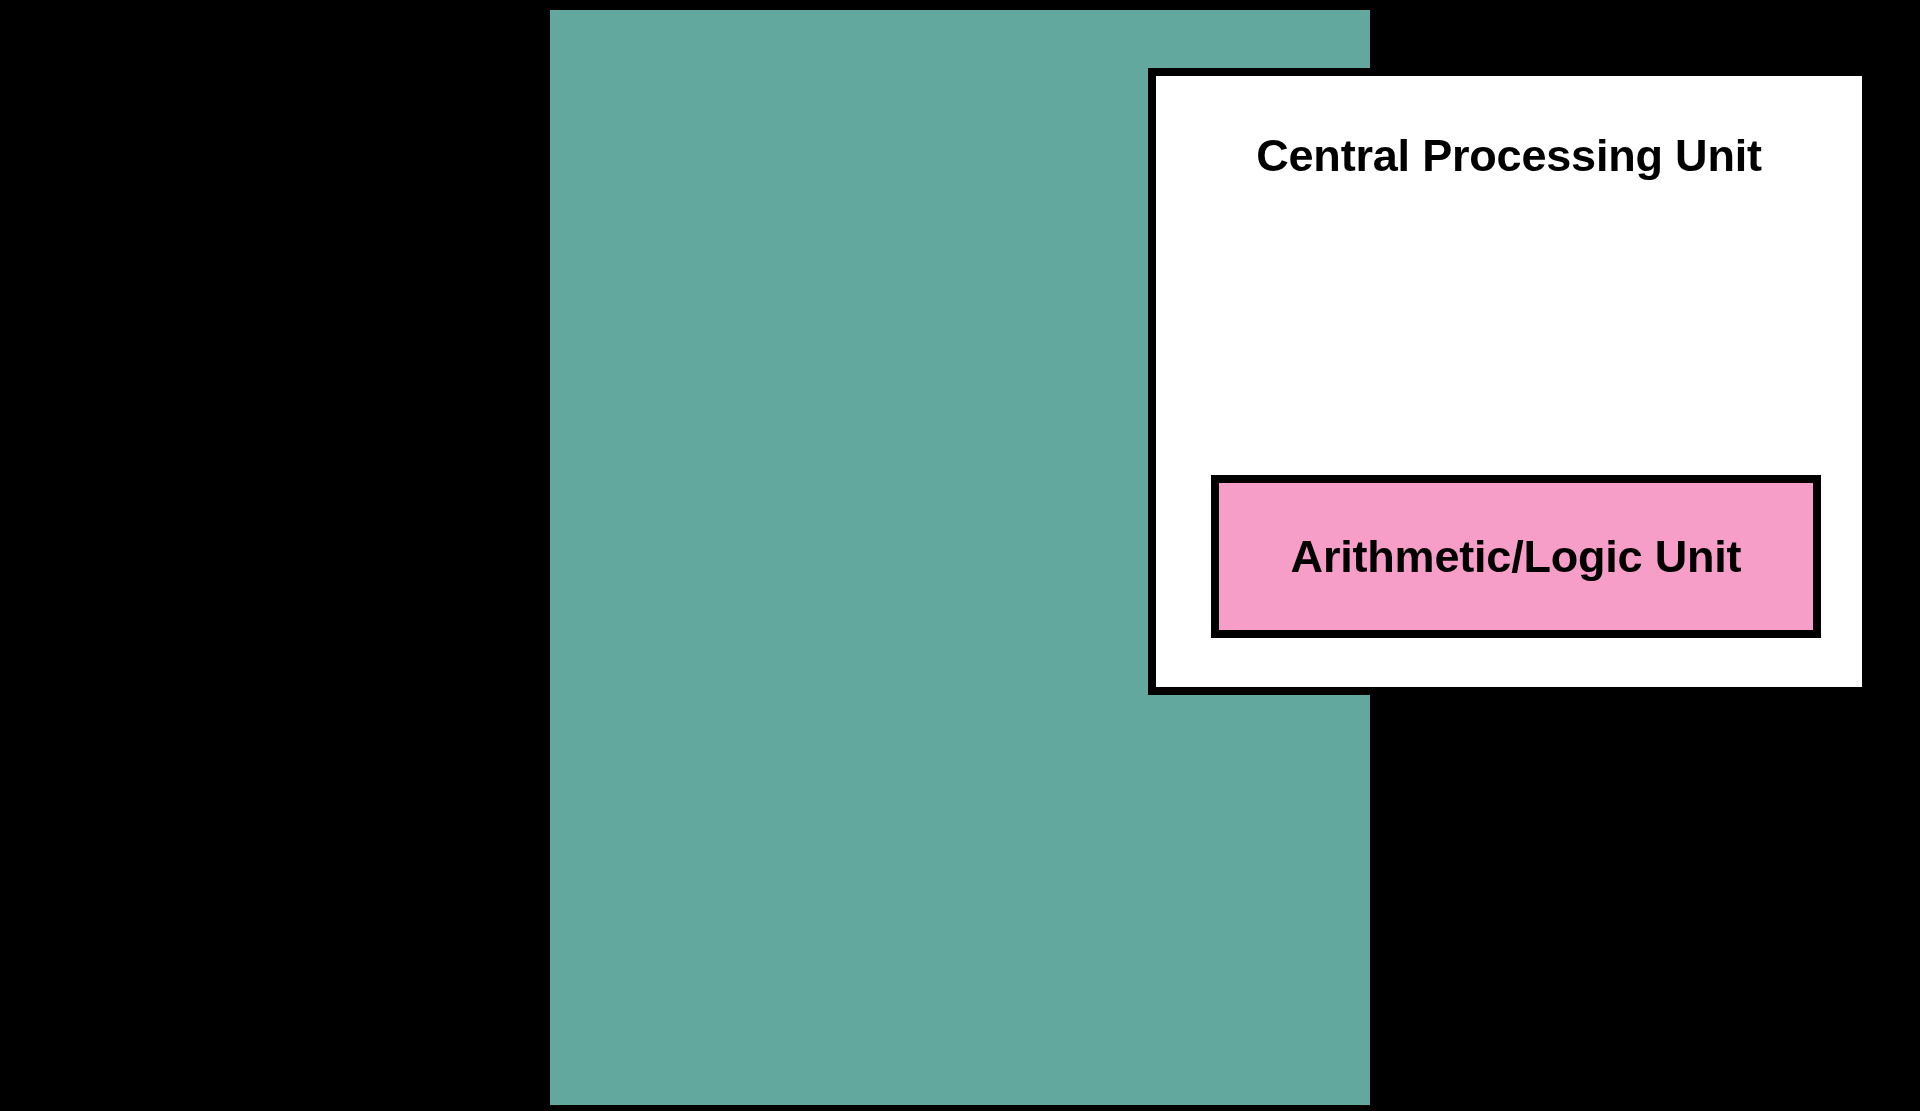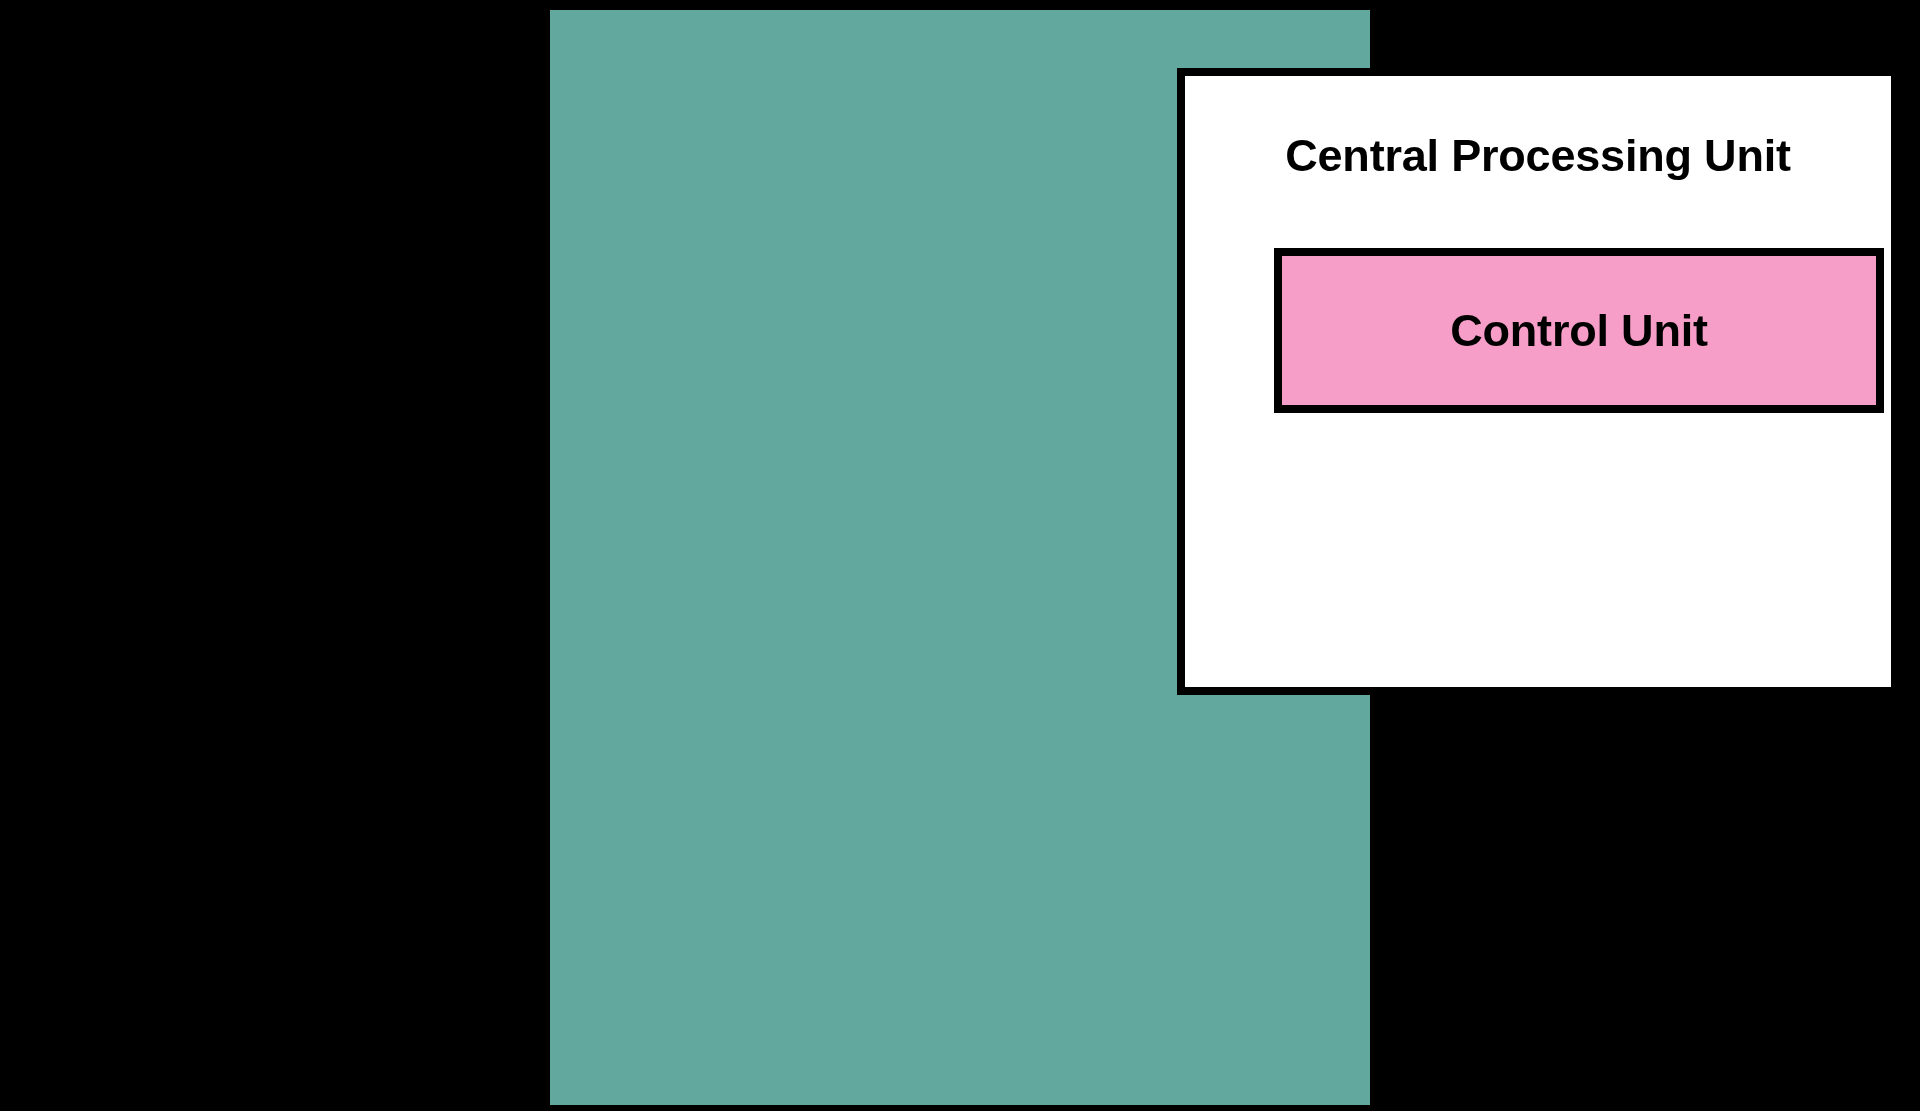--- a/index.html
+++ b/index.html
@@ -33,21 +33,20 @@
   }
 
   
   .box {
     position: absolute;
     box-sizing: border-box;
     border: 8px solid #000000;
     display: flex;
     align-items: center;
     justify-content: center;
-    margin-left: 29px;
   }
 
   .box.white  { background: #ffffff; }
   .box.pink   { background: #f79ec8; }
 
   
   .cpu-box {
     left: 598px;
     top: 58px;
     width: 722px;
@@ -122,24 +121,24 @@
 <body>
 
 <div id="canvas">
 
   <div class="panel">
 
     <div class="box white cpu-box">
 
       <div class="cpu-title">Central Processing Unit</div>
 
-      <div class="box pink control-unit">
-        <span class="box-label">Control Unit</span>
+
+      <div class="box pink alu">
+        <span class="box-label">Arithmetic/Logic Unit</span>
       </div>
-
 
     </div>
 
     <div class="arrow arrow-down">
       <svg width="46" height="192" viewBox="0 0 46 192" xmlns="http://www.w3.org/2000/svg">
         <rect x="18" y="0" width="10" height="152" fill="#000000"></rect>
         <polygon points="0,140 46,140 23,192" fill="#000000"></polygon>
       </svg>
     </div>
 

